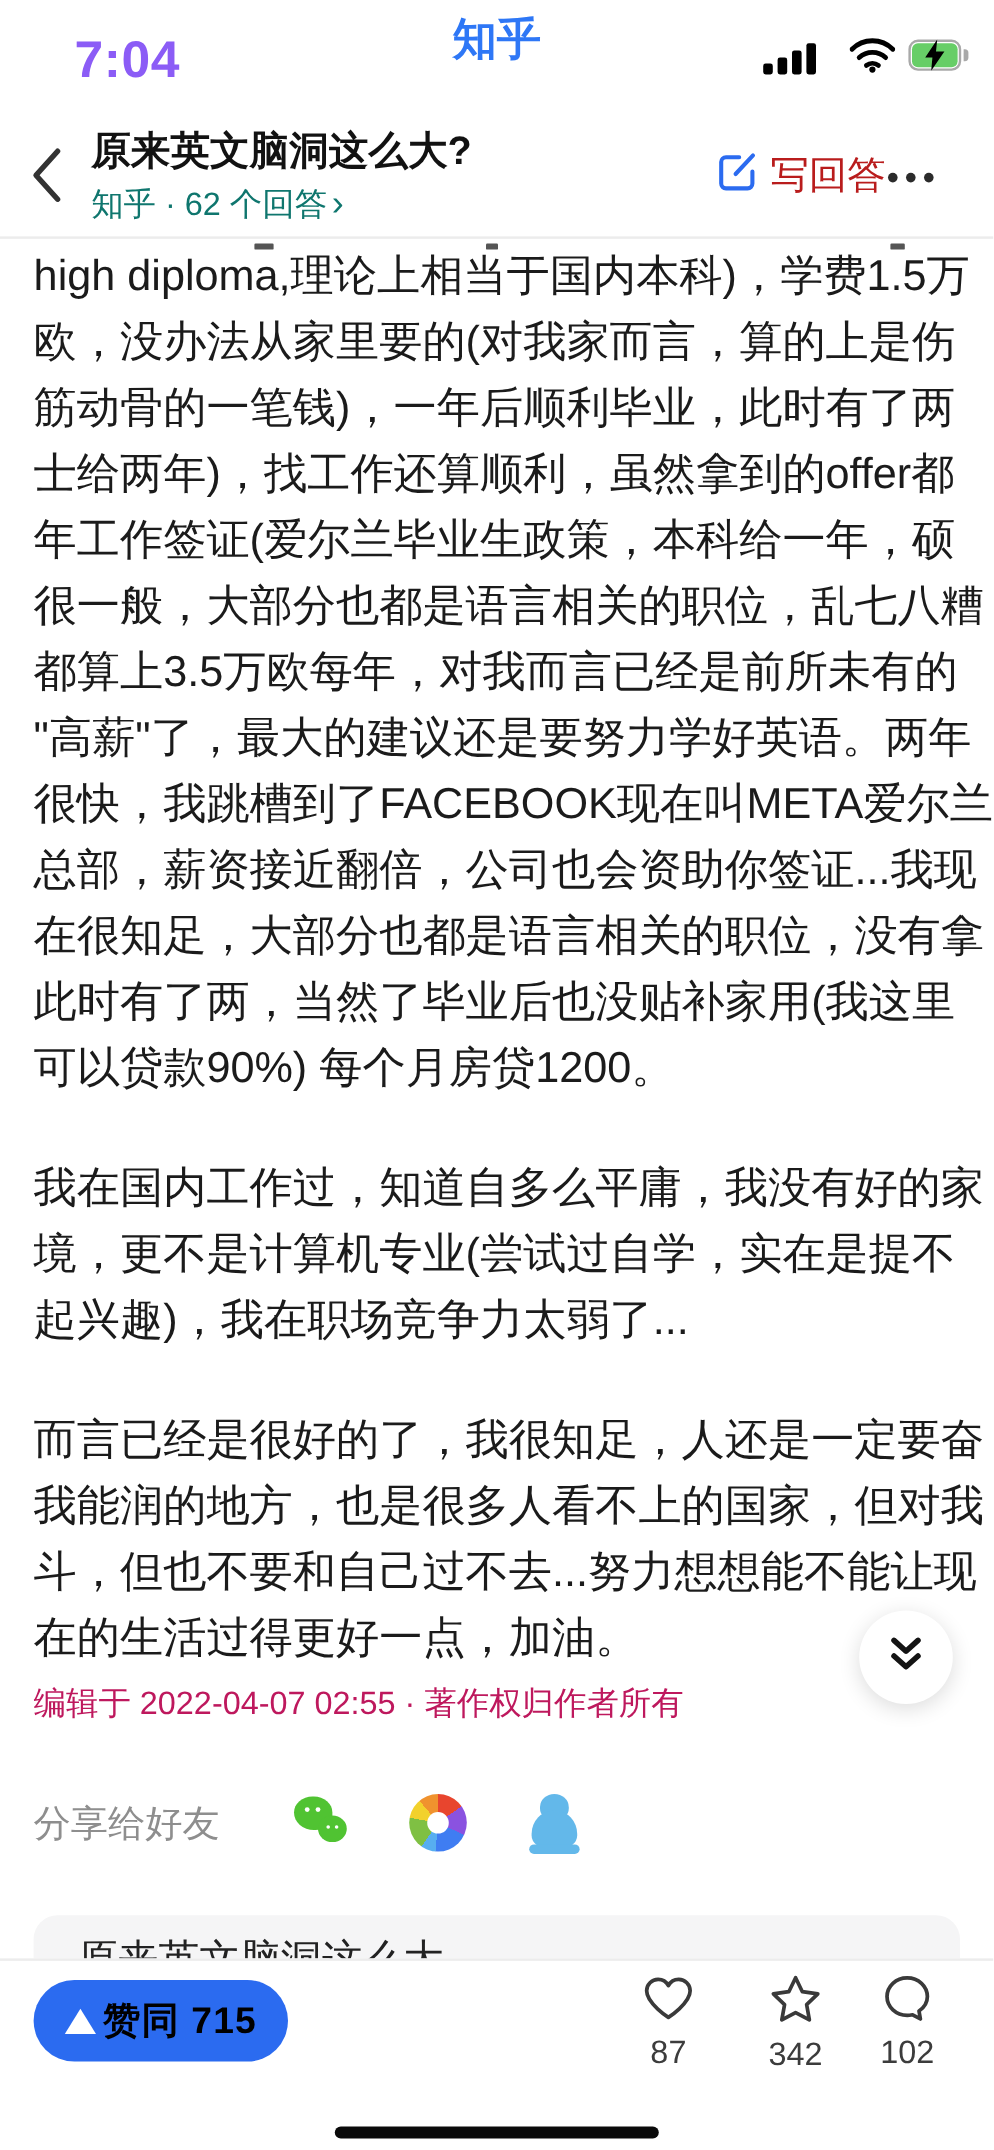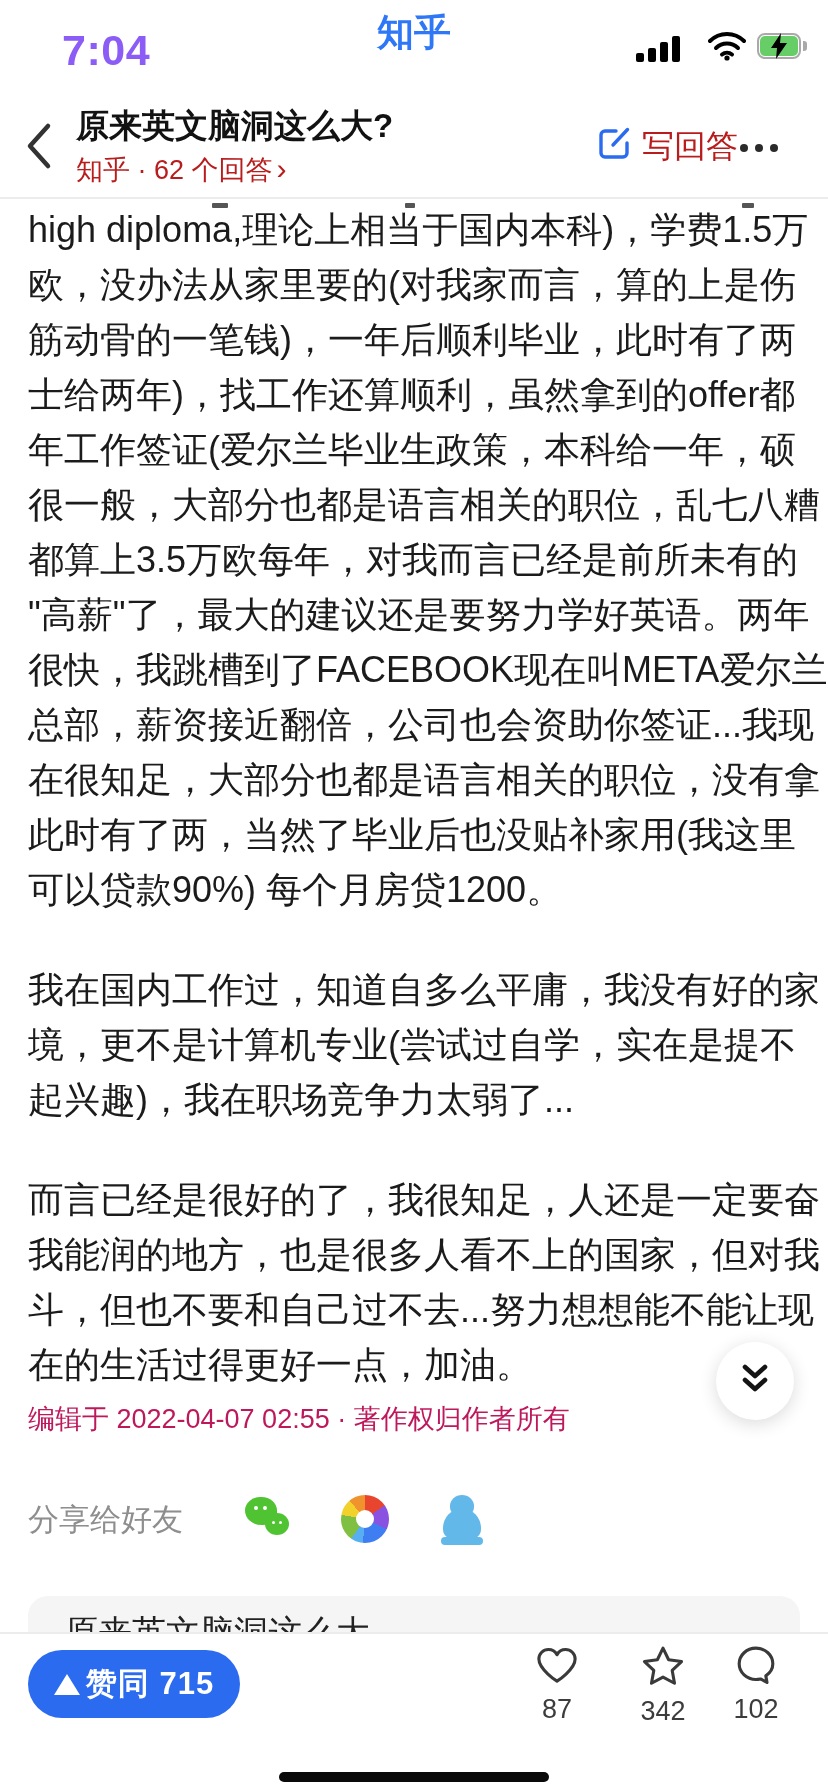--- a/index.html
+++ b/index.html
@@ -20,21 +20,21 @@
   .wifi { position:absolute; left:708px; top:31px; }
   .battery { position:absolute; left:757px; top:33px; width:50px; height:26px; }
   .batt-shell { position:absolute; left:0; top:0; width:44px; height:26px; border:2.5px solid #a9a9a9; border-radius:8px; }
   .batt-fill { position:absolute; left:3px; top:3px; width:38px; height:20px; background:#67ce67; border-radius:5px; }
   .batt-nub { position:absolute; left:45.5px; top:8px; width:4px; height:10px; background:#a9a9a9; border-radius:0 3px 3px 0; }
   .bolt { position:absolute; left:12px; top:0px; }
   
   .header { position:absolute; top:96px; left:0; width:828px; height:102px; background:#fff; }
   .back { position:absolute; left:22px; top:24px; width:44px; height:52px; }
   .h-title { position:absolute; left:76px; top:8px; font-size:33px; font-weight:700; color:#121212; }
-  .h-sub { position:absolute; left:76px; top:56px; font-size:27px; color:#b91c1c; }
+  .h-sub { position:absolute; left:76px; top:56px; font-size:27px; color:#0f766e; }
   .h-sub .chev { font-size:30px; margin-left:4px; }
   .write { position:absolute; left:596px; top:28px; display:flex; align-items:center; gap:8px; color:#b91c1c; font-size:32px; font-weight:500; }
   .more { position:absolute; left:740px; top:48px; display:flex; gap:7px; }
   .more i { width:8px; height:8px; background:#2b2b2b; border-radius:50%; display:block; }
   .divider { position:absolute; top:197px; left:0; width:828px; height:2px; background:#ececec; }
   
   .remnants { position:absolute; top:203px; left:0; width:828px; height:8px; }
   .remnants i { position:absolute; top:0; height:5px; background:#555; display:block; border-radius:1px; }
   .content { position:absolute; top:202px; left:28px; width:772px; }
   .para { margin-bottom:45px; }
@@ -60,21 +60,21 @@
   .qq { position:absolute; left:4px; top:0; width:42px; height:50px; }
   .qq-head { position:absolute; left:9px; top:0; width:24px; height:22px; background:#63b8ea; border-radius:50% 50% 45% 45%; }
   .qq-body { position:absolute; left:2px; top:14px; width:38px; height:32px; background:#63b8ea; border-radius:48% 48% 40% 40% / 60% 60% 36% 36%; }
   .qq-feet { position:absolute; left:0px; top:42px; width:42px; height:8px; background:#63b8ea; border-radius:4px; }
   
   .next-card { position:absolute; top:1596px; left:28px; width:772px; height:78px; background:#f5f5f6; border-radius:20px; overflow:hidden; }
   .next-card .preview { position:absolute; left:36px; top:14px; font-size:34px; font-weight:500; color:#222; white-space:nowrap; }
   
   .bottombar { position:absolute; top:1632px; left:0; width:828px; height:160px; background:#fff; border-top:2px solid #ececec; z-index:5; }
   .upvote { position:absolute; left:28px; top:16px; width:212px; height:68px; background:#2b6bf0; border-radius:34px;
-    display:flex; align-items:center; justify-content:center; gap:6px; color:#ffffff; }
+    display:flex; align-items:center; justify-content:center; gap:6px; color:#000000; }
   .upvote .tri { width:0; height:0; border-left:13px solid transparent; border-right:13px solid transparent; border-bottom:21px solid #fff; }
   .upvote .txt { font-size:31px; font-weight:600; letter-spacing:1px; }
   .action { position:absolute; top:10px; width:90px; text-align:center; }
   .action .cnt { display:block; margin-top:4px; font-size:27px; color:#3c3c3c; }
   .act-like { left:512px; } .act-fav { left:618px; } .act-cmt { left:711px; }
   .home-indicator { position:absolute; left:279px; top:138px; width:270px; height:10px; background:#0a0a0a; border-radius:5px; }
   
   .collapse-fab { position:absolute; left:716px; top:1342px; width:78px; height:78px; background:#fff; border-radius:50%;
     box-shadow:0 4px 18px rgba(0,0,0,.14); z-index:6; display:flex; align-items:center; justify-content:center; }
 </style>

